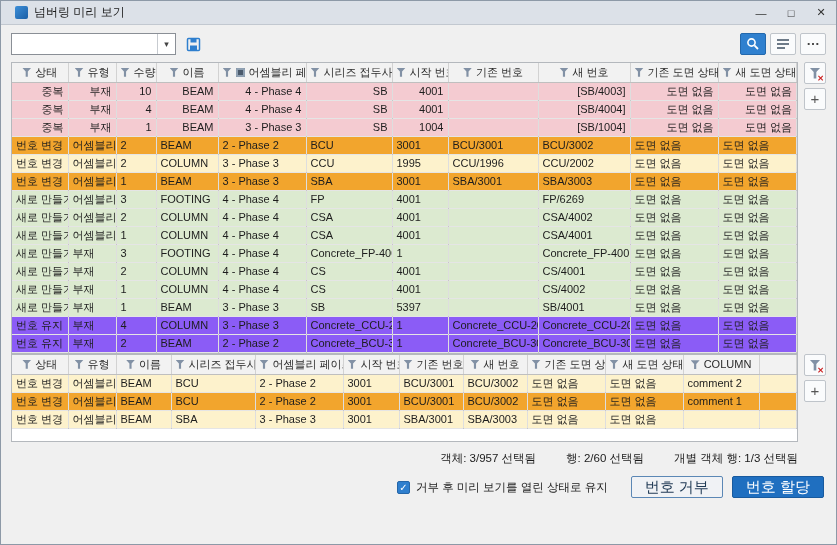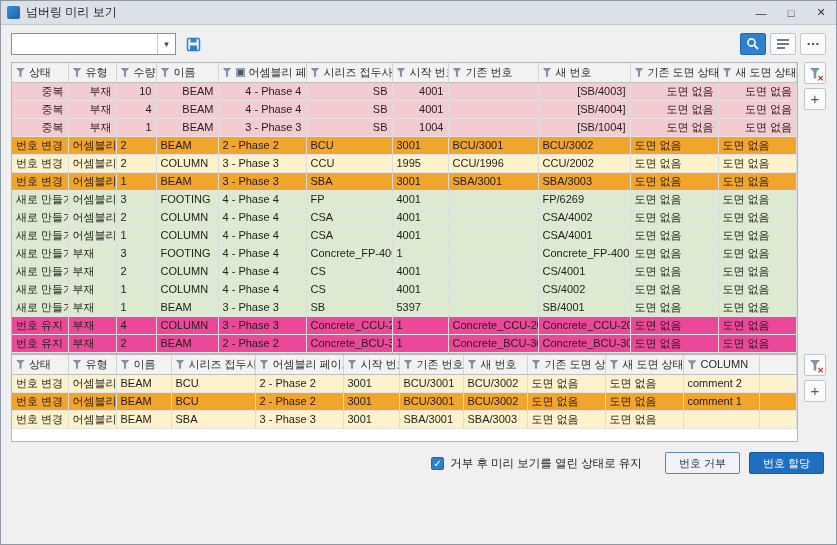--- a/index.html
+++ b/index.html
@@ -4,21 +4,21 @@
 <style>
   * { margin:0; padding:0; box-sizing:border-box; }
   html,body { background:#cfd3d8; font-family:"Liberation Sans","DejaVu Sans",sans-serif; }
   .window {
     width:837px; height:545px; background:#f0f0f0;
     border:1px solid #8d99a7; position:relative; overflow:hidden;
   }
   
   .titlebar {
     height:24px; background:#dce1e8; border-bottom:1px solid #c2c8d0;
-    display:flex; align-items:center; padding-left:6px;
+    display:flex; align-items:center; padding-left:14px;
   }
   .app-icon { width:13px; height:13px; border-radius:2px;
     background:linear-gradient(135deg,#3d8fd8,#1b5fa6); margin-right:6px; flex:none; }
   .title-text { font-size:12px; color:#1a1a1a; flex:1; }
   .win-controls { display:flex; height:100%; }
   .win-btn { width:30px; height:100%; display:flex; align-items:center; justify-content:center;
     font-size:11px; color:#333; cursor:default; }
   
   .content { padding:7px 10px 0 10px; }
   
@@ -35,32 +35,32 @@
   .toolbar-spacer { flex:1; }
   .ellipsis-glyph { font-size:13px; font-weight:bold; color:#444; line-height:10px; }
   
   .table-block { display:flex; align-items:flex-start; }
   .table-wrap { flex:1; border:1px solid #b4b8bd; background:#fff; overflow:hidden; }
   .table-wrap.main { height:292px; }
   .table-wrap.ind { height:88px; }
   table.grid { width:100%; border-collapse:collapse; table-layout:fixed; }
   table.grid th {
     background:#f2f2f2; font-weight:normal; font-size:11px; color:#2a2a2a;
-    text-align:left; height:19px; padding:0 4px; border-right:1px solid #d2d2d2;
+    text-align:center; height:19px; padding:0 4px; border-right:1px solid #d2d2d2;
     border-bottom:1px solid #bfbfbf; white-space:nowrap; overflow:hidden;
   }
   table.grid td {
     font-size:11px; color:#1d1d1d; height:17px; line-height:17px; padding:0 4px;
     border-right:1px solid rgba(0,0,0,0.13); border-bottom:1px solid rgba(0,0,0,0.10);
     white-space:nowrap; overflow:hidden;
   }
   tr.st-dup    td { background:#f4cbd1;text-align:right; }
   tr.st-change td { background:#fdf2cc; }
   tr.st-new    td { background:#dcead0; }
-  tr.st-keep   td { background:#ec4899; }
+  tr.st-keep   td { background:#8b5cf6; }
   tr.selected  td { background:#f2a52d; }
   
   .tbl-main th:nth-child(1){width:56px}.tbl-main th:nth-child(2){width:48px}
   .tbl-main th:nth-child(3){width:40px}.tbl-main th:nth-child(4){width:62px}
   .tbl-main th:nth-child(5){width:88px}.tbl-main th:nth-child(6){width:86px}
   .tbl-main th:nth-child(7){width:56px}.tbl-main th:nth-child(8){width:90px}
   .tbl-main th:nth-child(9){width:92px}.tbl-main th:nth-child(10){width:88px}
   
   .tbl-ind th:nth-child(1){width:56px}.tbl-ind th:nth-child(2){width:48px}
   .tbl-ind th:nth-child(3){width:55px}.tbl-ind th:nth-child(4){width:84px}
@@ -87,21 +87,21 @@
     border-top:5px solid #333; margin-right:5px; }
   
   .statusbar { display:flex; justify-content:flex-end; margin-top:9px; padding-right:28px;
     font-size:11.5px; color:#1a1a1a; }
   .statusbar span { margin-left:30px; }
   
   .footer { display:flex; justify-content:flex-end; align-items:center; margin-top:10px; padding-right:2px; }
   .chk { display:flex; align-items:center; font-size:11.5px; color:#1a1a1a; margin-right:14px; }
   .chk-box { width:13px; height:13px; background:#2f7fce; border:1px solid #2566a8; border-radius:2px;
     color:#fff; font-size:10px; line-height:11px; text-align:center; margin-right:6px; }
-  .btn { height:22px; padding:0 13px; font-size:11px; border-radius:2px; margin-left:9px;
+  .btn { height:22px; padding:0 13px; font-size:15px; border-radius:2px; margin-left:9px;
     font-family:inherit; }
   .btn.secondary { background:#f0f2f5; border:1px solid #5b87b5; color:#203a55; }
   .btn.primary { background:#1f6fc0; border:1px solid #185a9e; color:#fff; }
 </style>
 </head>
 <body>
 
 <div class="window">
 
   <div class="titlebar">
@@ -445,20 +445,25 @@
         <button class="sbtn">
           <span class="funnel"></span>
           <span class="redx">✕</span>
         </button>
         <button class="sbtn">
           <span class="plus-glyph">+</span>
         </button>
       </div>
     </div>
 
+    <div class="statusbar">
+      <span>객체: 3/957 선택됨</span>
+      <span>행: 2/60 선택됨</span>
+      <span>개별 객체 행: 1/3 선택됨</span>
+    </div>
 
     <div class="footer">
       <label class="chk">
         <span class="chk-box">✓</span>
         <span>거부 후 미리 보기를 열린 상태로 유지</span>
       </label>
       <button class="btn secondary">번호 거부</button>
       <button class="btn primary">번호 할당</button>
     </div>
 

